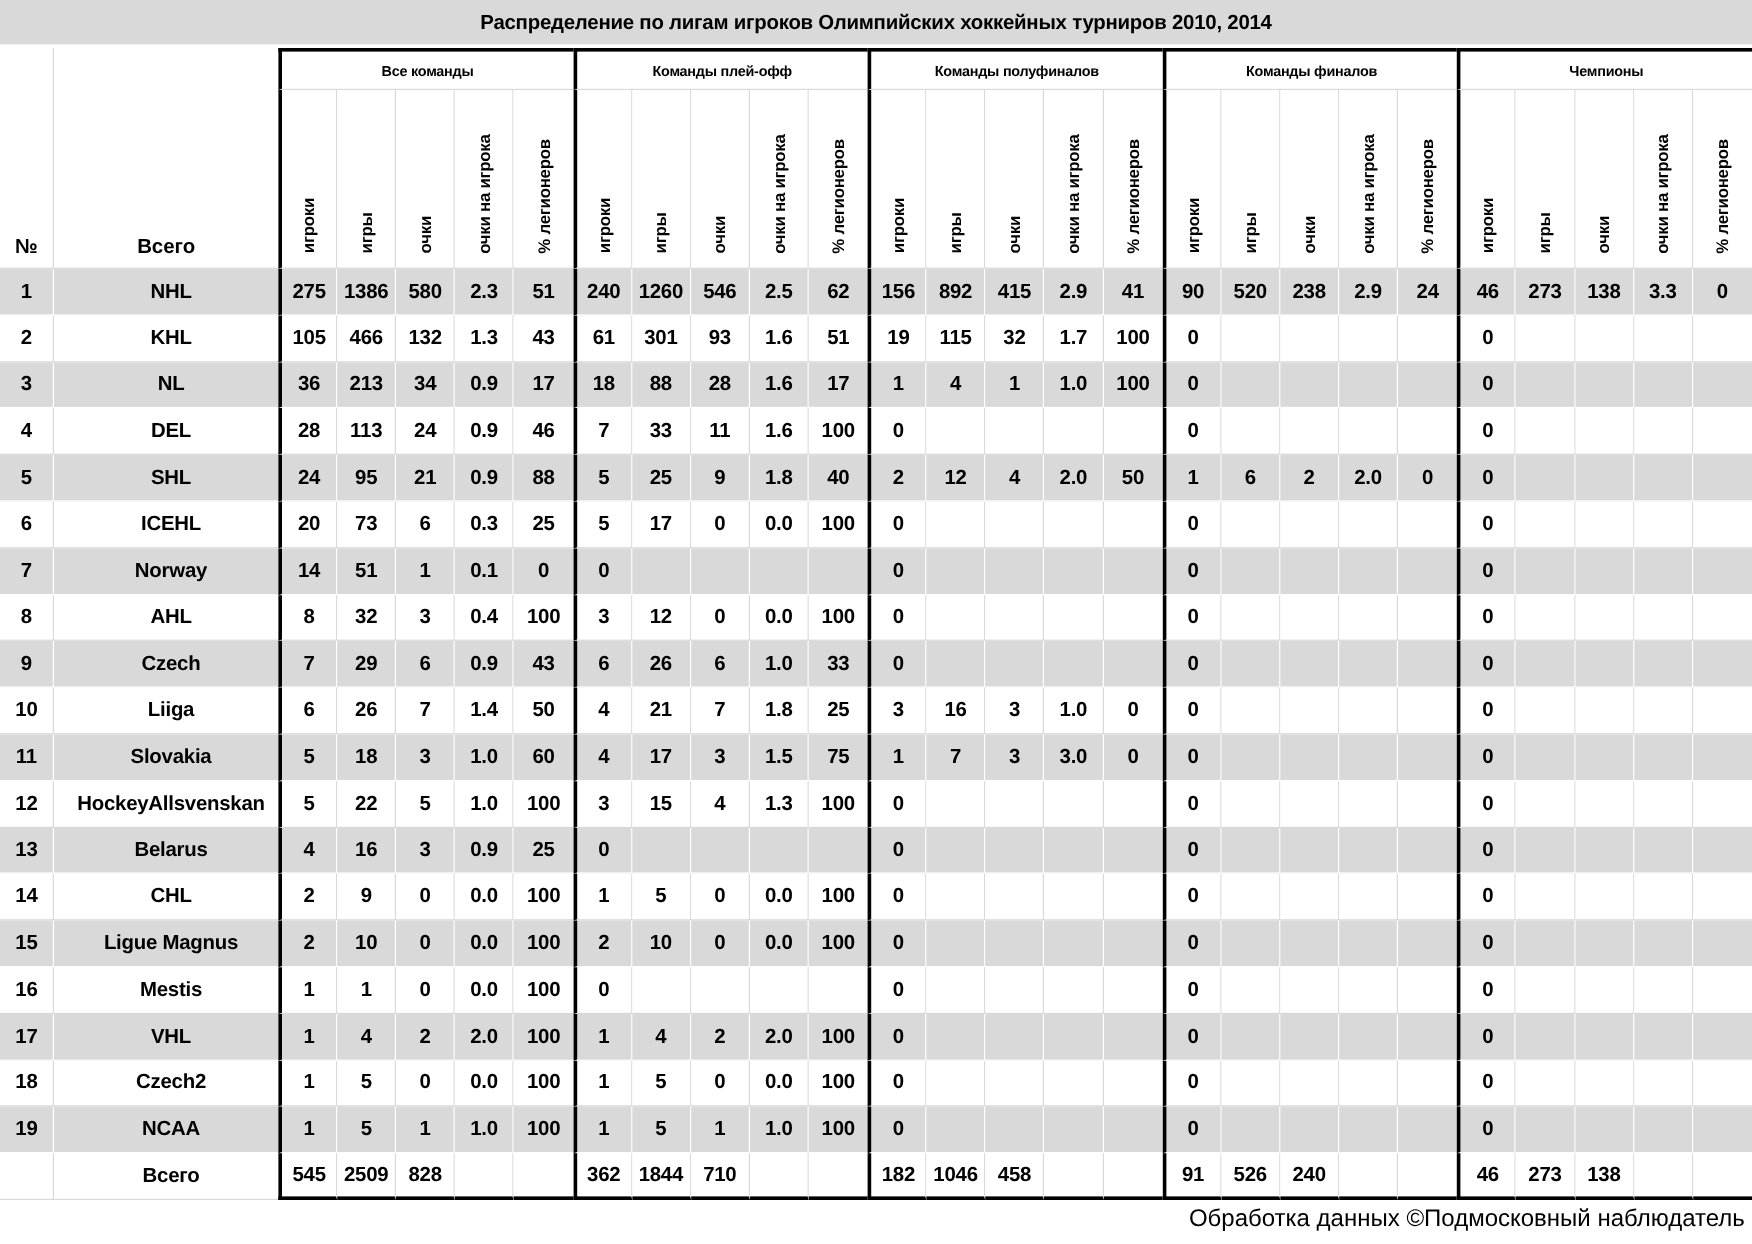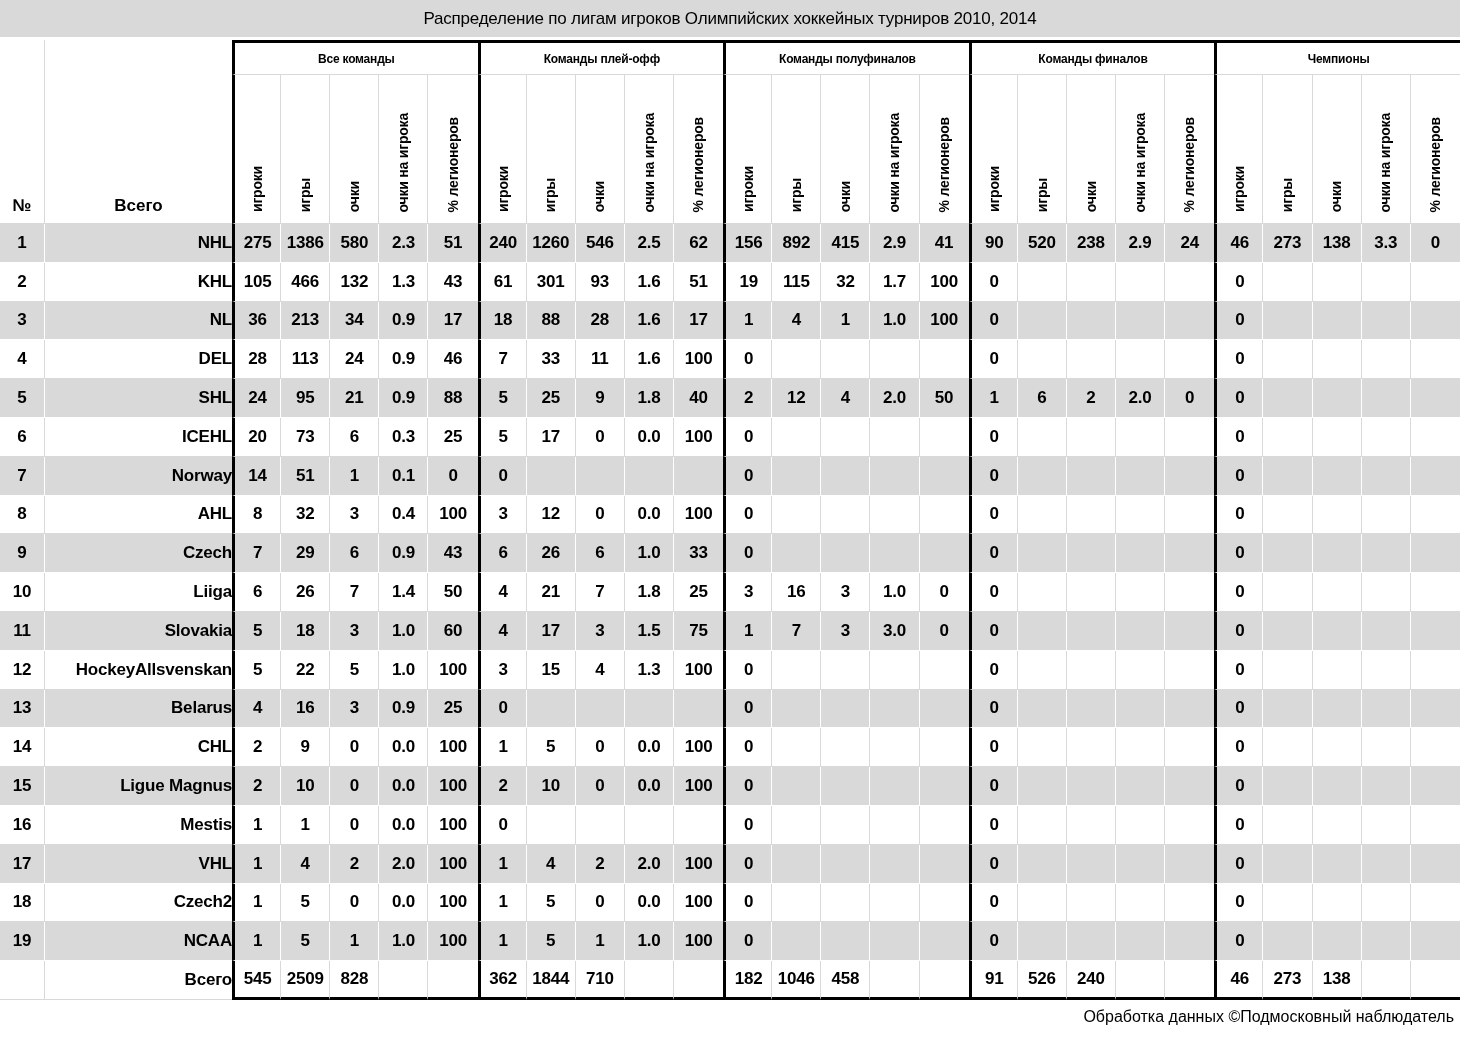--- a/index.html
+++ b/index.html
@@ -2,21 +2,21 @@
 <html><head>
 <meta charset="utf-8">
 <style>
   html,body { margin:0; padding:0; background:#ffffff; }
   .page {
     width:1460px; height:1037px; overflow:hidden; background:#ffffff;
     font-family:"Liberation Sans", sans-serif; color:#000;
   }
   .title-bar {
     height:37px; background:#d9d9d9; display:flex; align-items:center; justify-content:center;
-    font-weight:normal; font-size:17px; letter-spacing:-0.2px; margin-bottom:3px;
+    font-weight:bold; font-size:17px; letter-spacing:-0.2px; margin-bottom:3px;
   }
   table { border-collapse:separate; border-spacing:0; table-layout:fixed; width:1460px; }
   th, td { padding:0; margin:0; box-sizing:border-box; overflow:hidden; white-space:nowrap; }
 
   thead th { background:#ffffff; font-weight:bold; }
   th.corner { vertical-align:bottom; text-align:center; font-size:17px; padding-bottom:7px;
               border-bottom:1px solid #d9d9d9; }
   th.corner.numh { border-right:1px solid #d9d9d9; }
   th.ghead { height:35px; font-size:12px; text-align:center; vertical-align:middle;
              border-top:3px solid #000; border-bottom:1px solid #d9d9d9; letter-spacing:-0.2px; }
@@ -25,34 +25,34 @@
     display:inline-block; writing-mode:vertical-rl; transform:rotate(180deg);
     font-size:14px; font-weight:bold; line-height:1.05; margin-bottom:7px; letter-spacing:-0.2px;
   }
   .gs { border-left:3px solid #000; }
   .sep { border-right:1px solid #d9d9d9; }
   th.rot.sep { border-right:1px solid #d9d9d9; }
 
   tbody tr { height:38.8px; }
   tbody td { font-size:17px; font-weight:bold; vertical-align:middle; letter-spacing:-0.2px; }
   tbody td.num { text-align:center; }
-  tbody td.league { text-align:right; padding-left:8px; }
+  tbody td.league { text-align:center; padding-left:8px; }
   tbody td.val { text-align:center; }
 
   tr.odd td { background:#d9d9d9; border-bottom:1px solid #ffffff; }
   tr.odd td.sep { border-right:1px solid #ffffff; }
   tr.even td { background:#ffffff; border-bottom:1px solid #d9d9d9; }
   tr.even td.sep { border-right:1px solid #d9d9d9; }
   tr.total td { background:#ffffff; border-bottom:1px solid #d9d9d9; }
   tr.total td.sep { border-right:1px solid #d9d9d9; }
   tr.total td.ingroup { border-bottom:3px solid #000; }
 
   .footer {
     height:34px; display:flex; align-items:center; justify-content:flex-end;
-    font-size:16px; padding-right:6px; background:#ffffff;
+    font-size:20px; padding-right:6px; background:#ffffff;
   }
 </style>
 </head>
 <body>
 
 <div class="page">
   <div class="title-bar">Распределение по лигам игроков Олимпийских хоккейных турниров 2010, 2014</div>
 
   <table>
     <colgroup>

